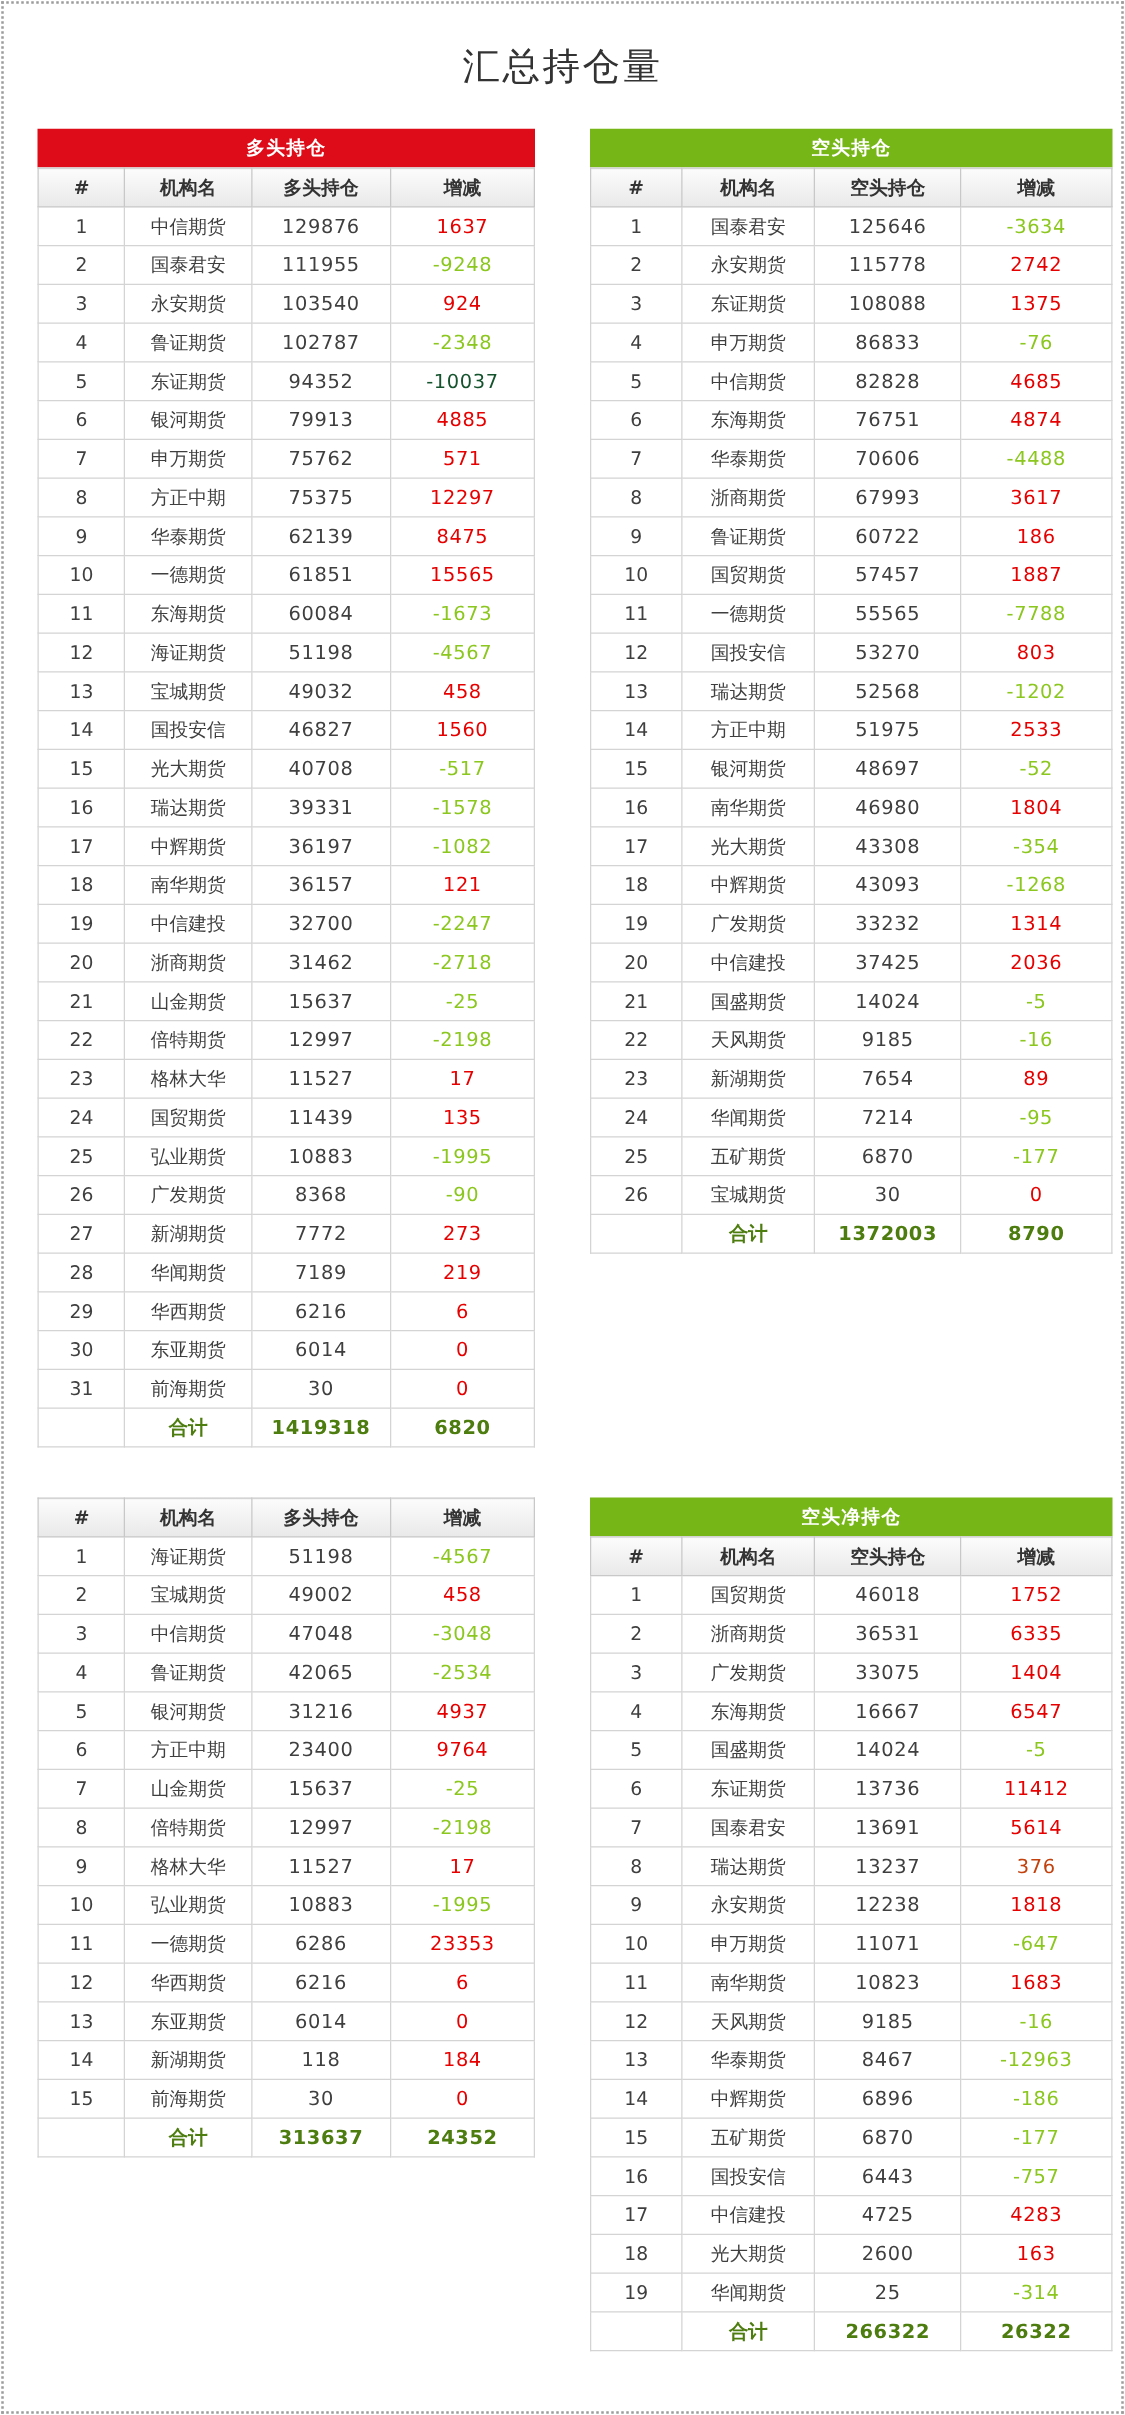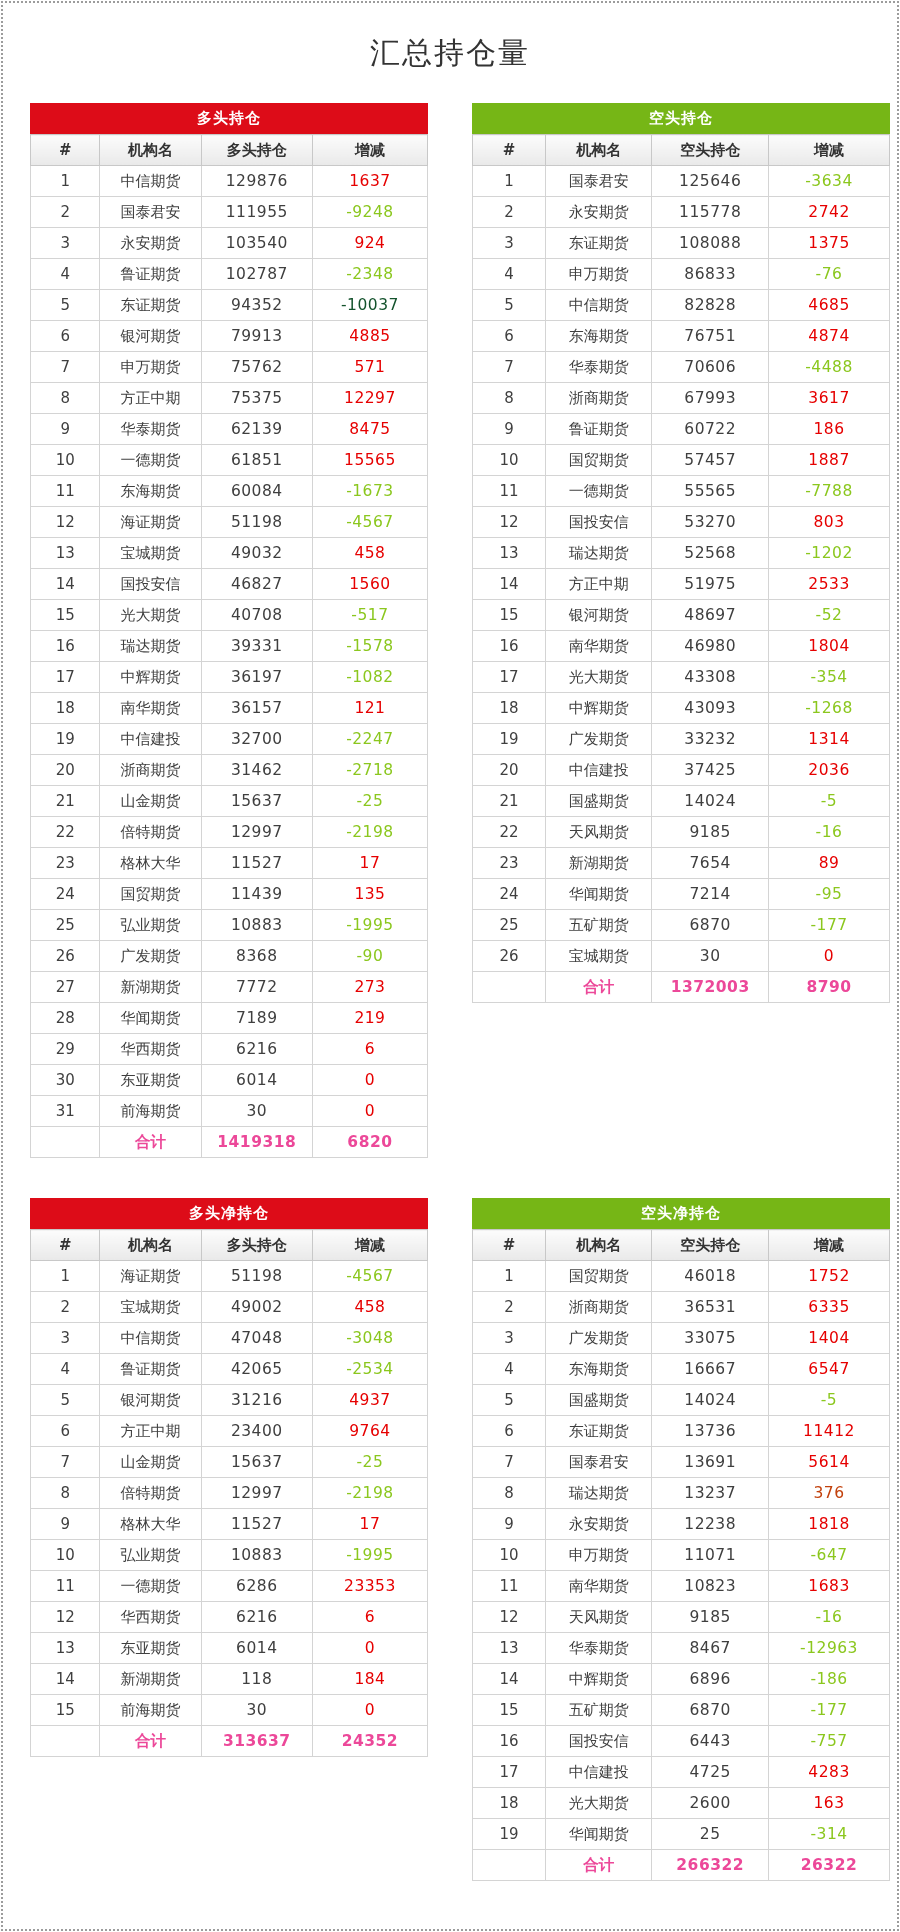--- a/index.html
+++ b/index.html
@@ -51,21 +51,21 @@
     text-align: center;
   }
   td {
     border: 1px solid #d4d4d4;
     height: 31px;
     text-align: center;
     font-size: 15px;
     color: #3f3f3f;
   }
   td.num { letter-spacing: 0.5px; font-size: 15.5px; }
-  tr.total td { font-weight: bold; color: #ec4899; font-size: 15.5px; }
+  tr.total td { font-weight: bold; color: #4d7c0f; font-size: 15.5px; }
   .footer {
     position: absolute;
     right: 16px; bottom: 22px;
     font-size: 17px;
     color: #4c4c4c;
   }
 </style>
 </head>
 <body>
 
@@ -462,21 +462,20 @@
             <tr class="total">
               <td></td>
               <td>合计</td>
               <td class="num">1372003</td>
               <td class="num">8790</td>
             </tr>
           </tbody>
         </table>
       </section>
     <section>
-        <div class="band" style="background: rgb(221, 12, 24);">多头净持仓</div>
         <table>
           <colgroup>
             <col style="width: 17.5%;">
             <col style="width: 25.5%;">
             <col style="width: 28%;">
             <col style="width: 29%;">
           </colgroup>
           <thead>
             <tr>
               <th>#</th>

